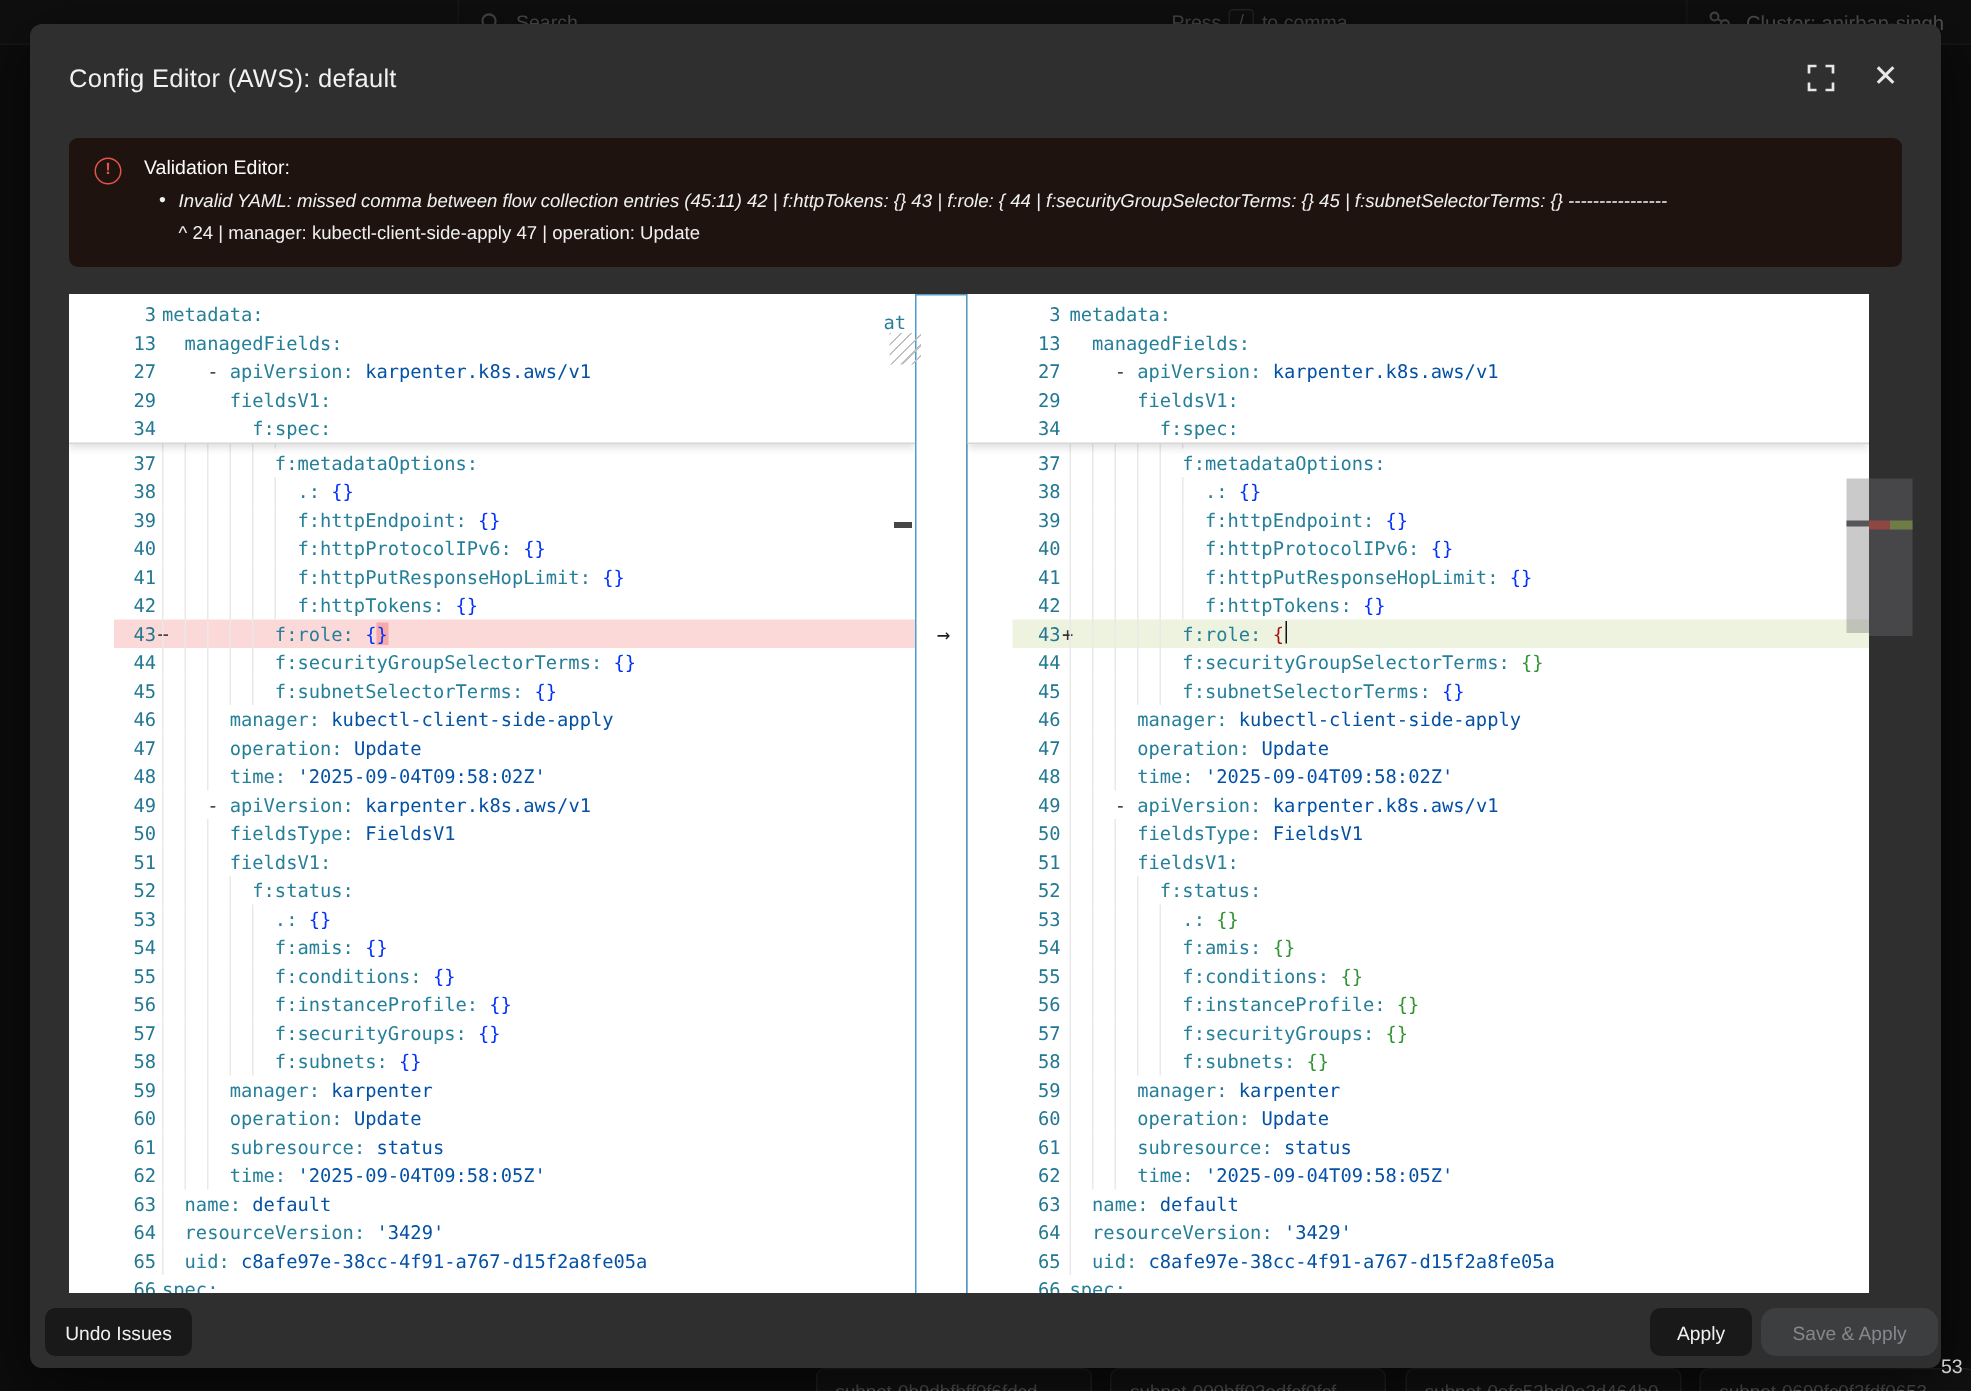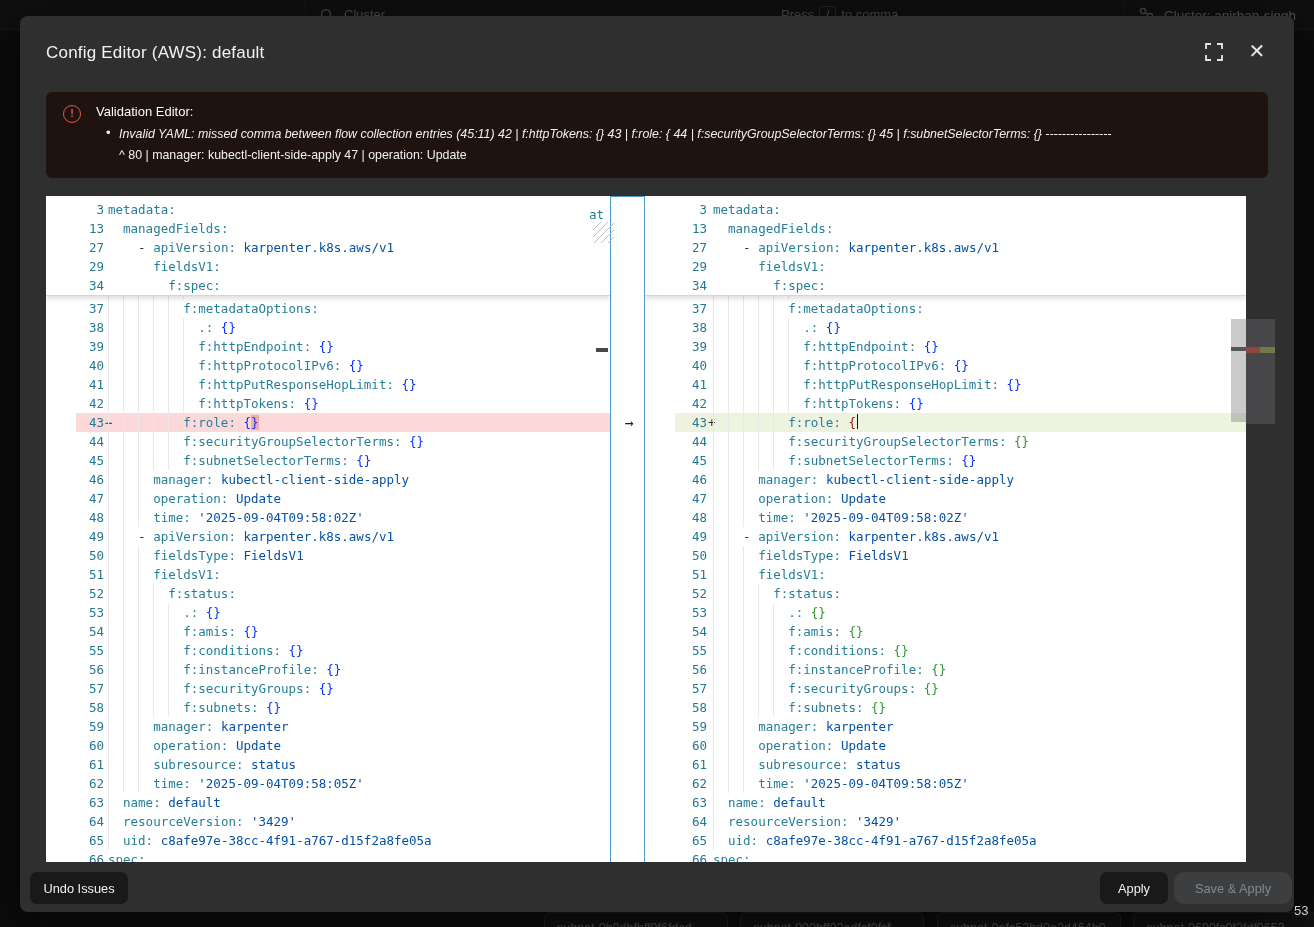--- a/index.html
+++ b/index.html
@@ -114,21 +114,21 @@
 <body>
 
 <div class="topbar">
   <div class="search-box">
     <span class="search-icon">
       <svg width="14" height="14" viewBox="0 0 14 14">
           <circle cx="6" cy="6" r="4.4" fill="none" stroke="#8f8f8f" stroke-width="1.4"></circle>
           <line x1="9.4" y1="9.4" x2="13" y2="13" stroke="#8f8f8f" stroke-width="1.4"></line>
         </svg>
     </span>
-    <span class="search-label">Cluster</span>
+    <span class="search-label">Search</span>
     <span class="press-hint">
       <span>Press</span>
       <span class="kbd">/</span>
       <span>to comma</span>
     </span>
   </div>
   <div class="cluster">
     <span>
       <svg width="18" height="16" viewBox="0 0 18 16">
           <circle cx="5" cy="5" r="2.6" fill="none" stroke="#8f8f8f" stroke-width="1.4"></circle>
@@ -160,21 +160,21 @@
       <path d="M7 18 H2 V13" fill="none" stroke="#e6e6e6" stroke-width="1.8"></path>
     </svg>
   </div>
   <div class="btn-x">✕</div>
 
   <div class="banner">
     <div class="err-ic">!</div>
     <div class="b-title">Validation Editor:</div>
     <div class="b-bullet">•</div>
     <div class="b-l1">Invalid YAML: missed comma between flow collection entries (45:11) 42 | f:httpTokens: {} 43 | f:role: { 44 | f:securityGroupSelectorTerms: {} 45 | f:subnetSelectorTerms: {} ----------------</div>
-    <div class="b-l2">^ 80 | manager: kubectl-client-side-apply 47 | operation: Update</div>
+    <div class="b-l2">^ 24 | manager: kubectl-client-side-apply 47 | operation: Update</div>
   </div>
 
   <div class="editor">
     <div class="pane pane-left" id="pane-left">
         <div class="row" style="top:84px">
           <span class="rowbg"></span>
           <span class="gut">36</span>
           <span class="code"><span class="ig"></span><span class="ig"></span><span class="ig"></span><span class="ig"></span><span class="ig"></span><span class="ig"></span><span class="c-key">.:</span><span class="sp" style="width:1ch"></span><span class="c-br">{}</span></span>
         </div>
         <div class="row" style="top:103px">

